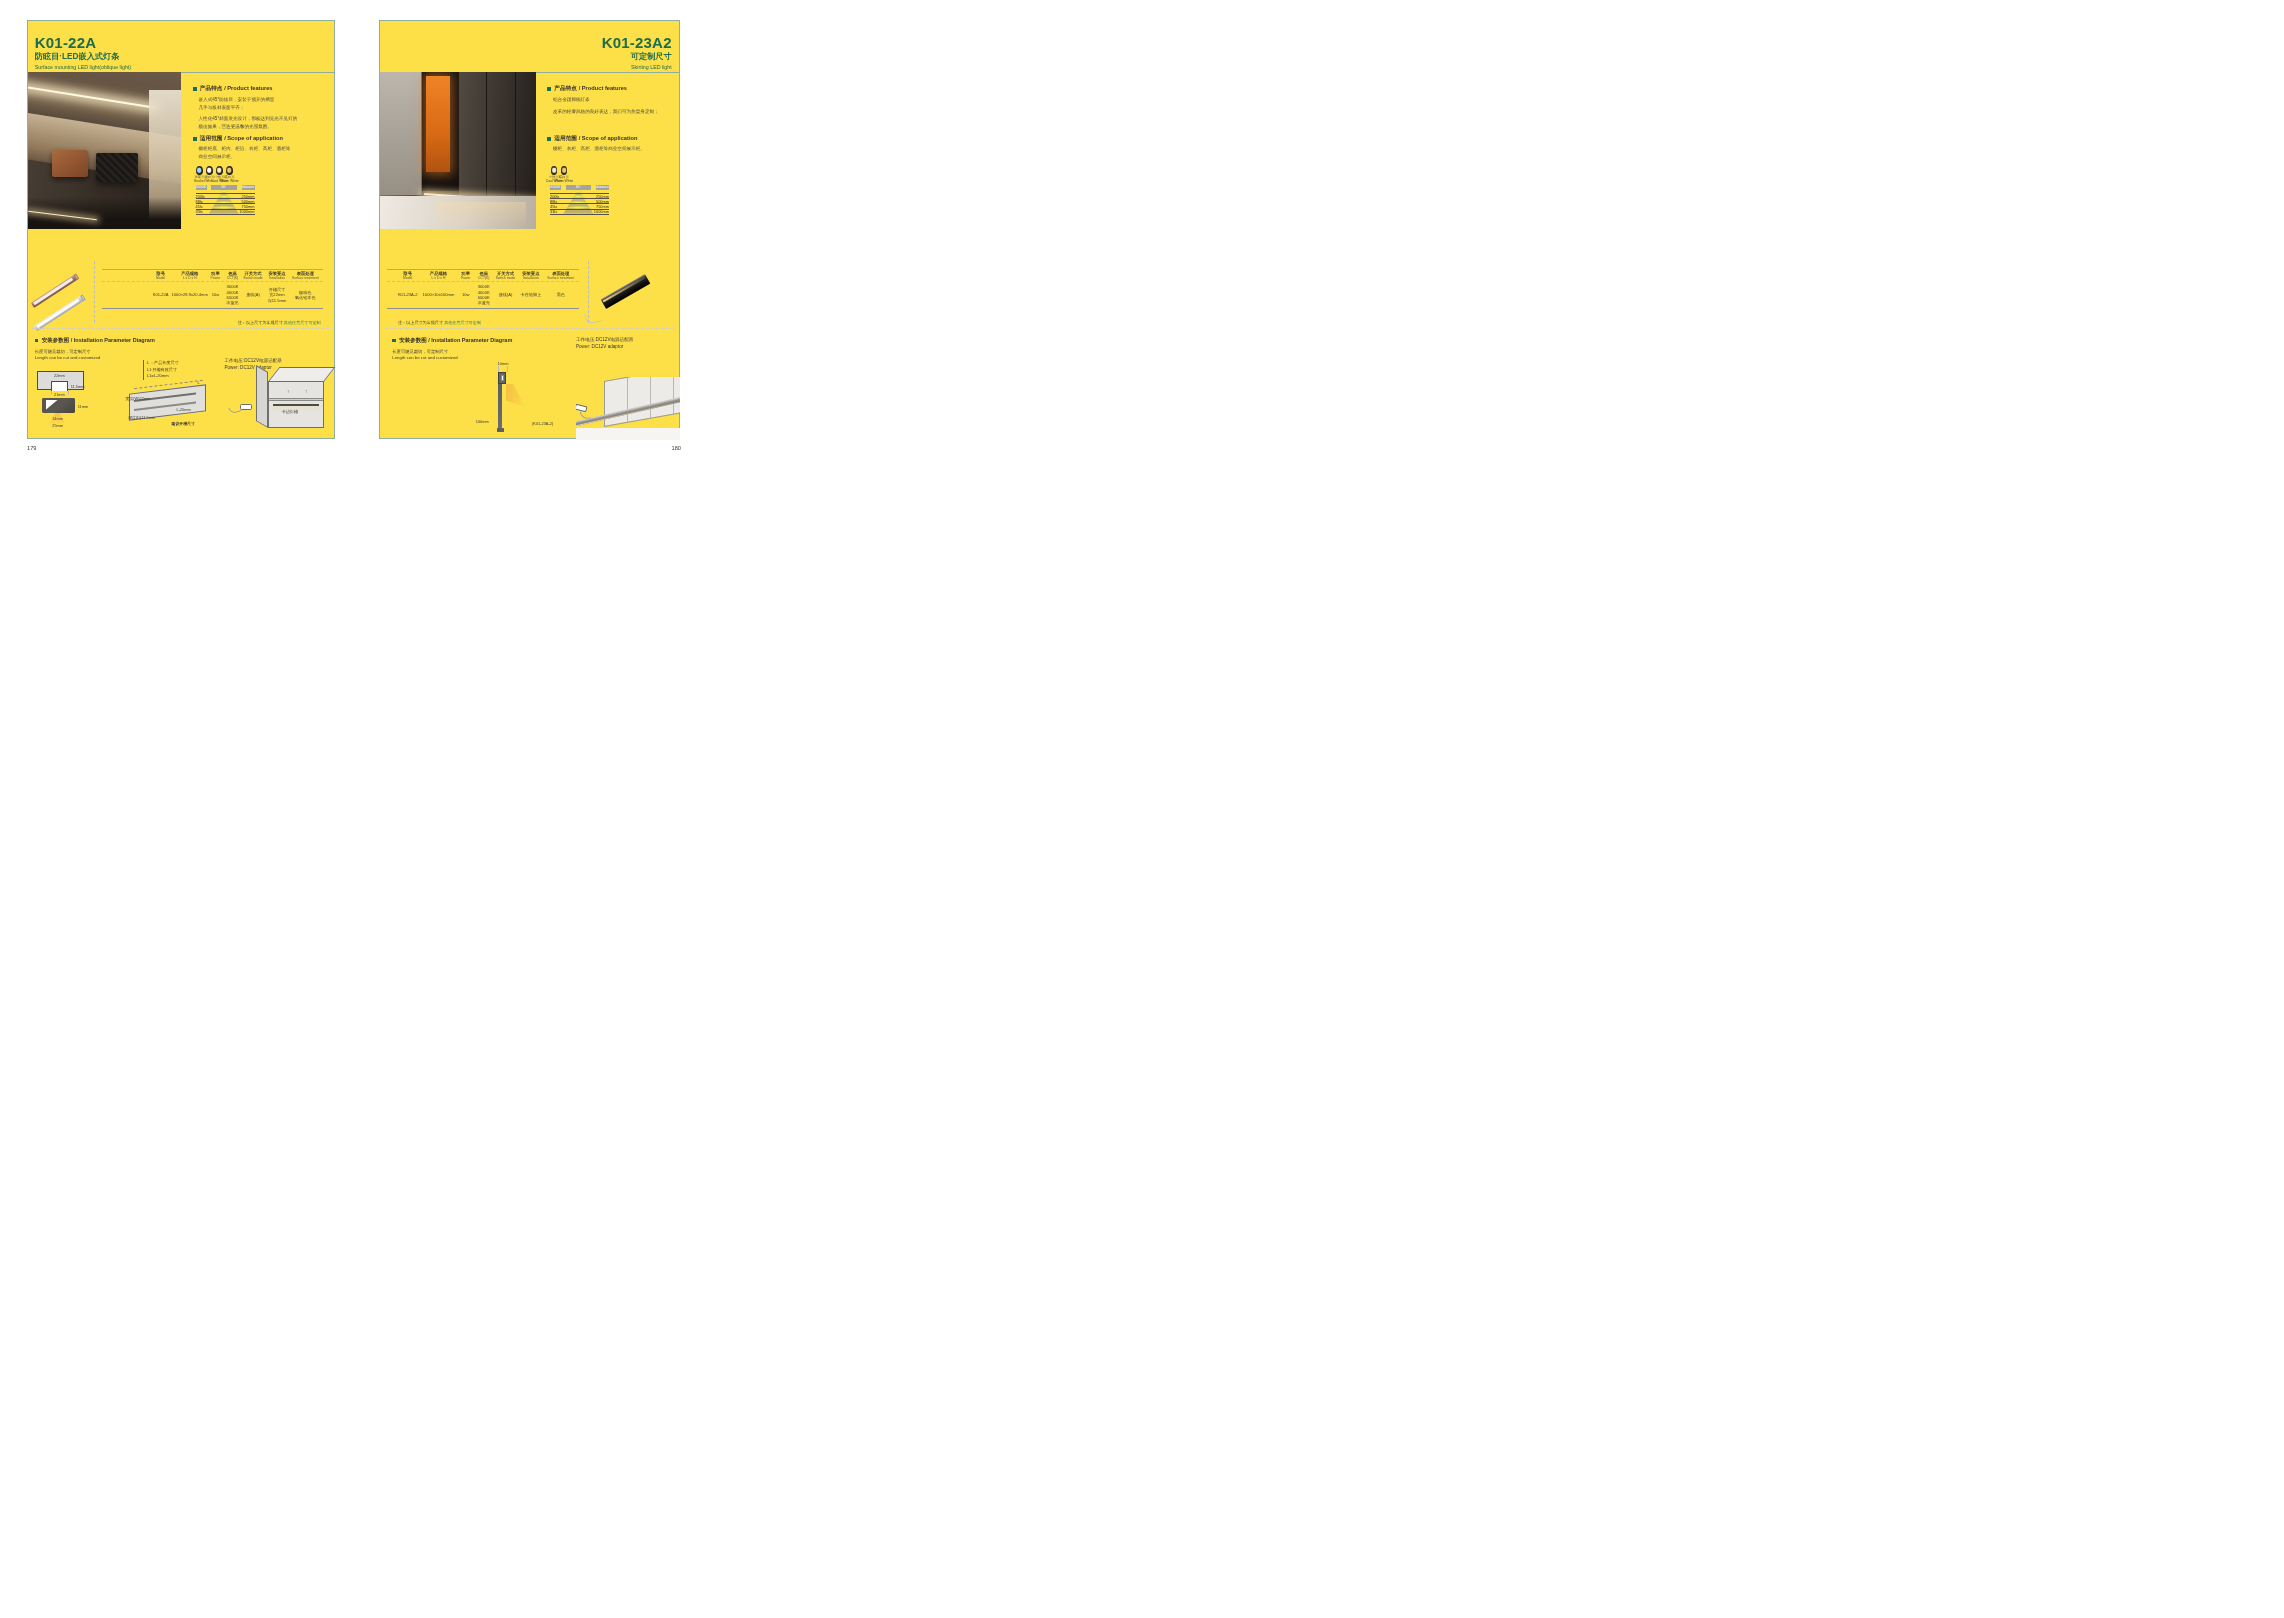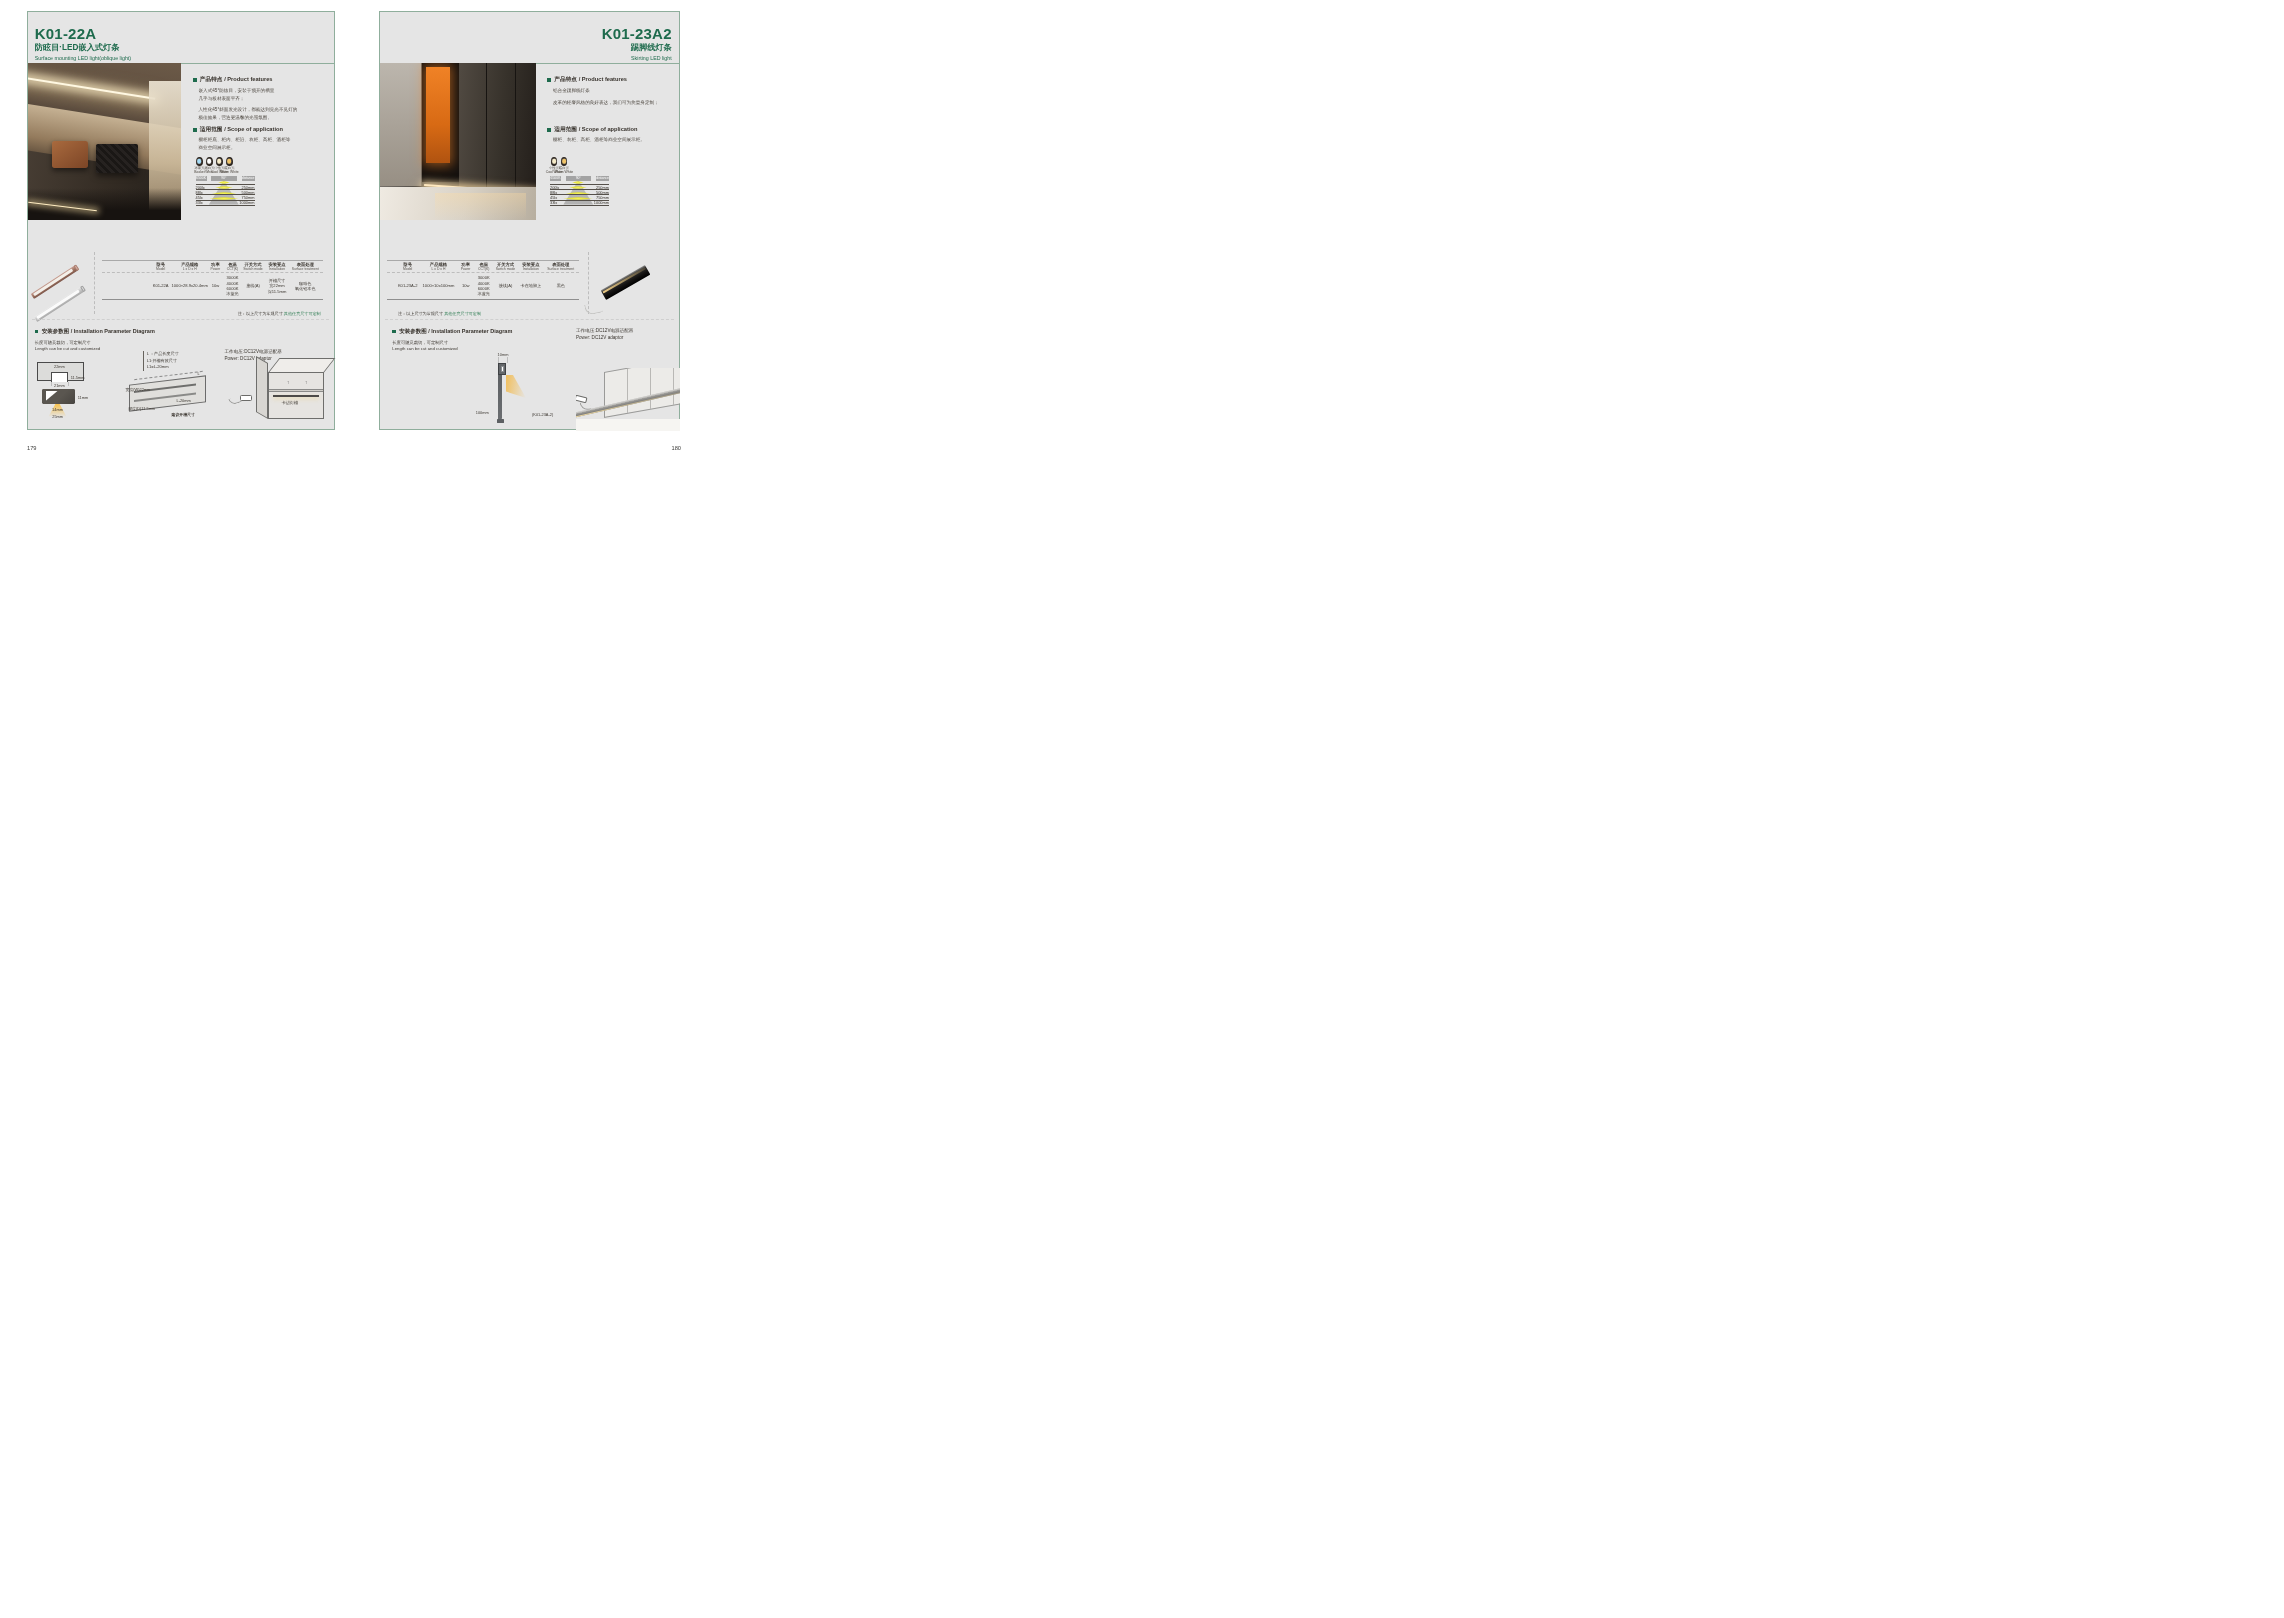--- a/index.html
+++ b/index.html
@@ -1,20 +1,20 @@
 <!DOCTYPE html>
 <html style="font-size:7.3px"><head>
 <meta charset="utf-8">
 <style>
   html,body{margin:0;padding:0;background:#fff;}
   *{box-sizing:border-box;}
   .canvas{position:relative;width:705px;height:460px;background:#fff;overflow:hidden;
           font-family:"Liberation Sans","DejaVu Sans",sans-serif;color:#3e3933;}
   .abs{position:absolute;}
-  .page{position:absolute;top:11px;height:419px;background:#e5e5e5;border:0.5px solid #8fae9c;}
+  .page{position:absolute;top:20px;height:419px;background:#fde047;border:0.5px solid #8fae9c;}
   .rule{position:absolute;left:0;right:0;top:51px;height:0.5px;background:#8fae9c;}
   .model{font-size:15px;font-weight:bold;color:#1E6B4D;letter-spacing:0.2px;line-height:1;}
   .sub-zh{font-size:8.2px;font-weight:bold;color:#1E6B4D;margin-top:1.8px;}
   .sub-en{font-size:5.3px;color:#1E6B4D;margin-top:1.4px;}
   .h-sec{display:flex;align-items:center;gap:3.2px;font-size:5.7px;font-weight:bold;color:#37322c;}
   .sq{width:4.1px;height:4.1px;background:#1E6B4D;flex:0 0 auto;}
   .body-t{font-size:4.6px;line-height:1.65;color:#4b453e;}
   .lamp{position:absolute;width:20px;text-align:center;}
   .blob{width:6.9px;height:8.7px;margin:0 auto;background:#2a231d;border-radius:50% 50% 50% 50%/54% 54% 46% 46%;position:relative;}
   .bulb{position:absolute;left:50%;top:50%;width:3.7px;height:4.6px;border-radius:50%;transform:translate(-50%,-50%);box-shadow:0 0 0.9px 0.5px rgba(255,255,255,.25);}
@@ -288,21 +288,21 @@
         <div class="dim" style="left:12.8px;top:27px;font-size:4.1px;">卡进灯槽</div>
       </div>
       <div class="adapt" style="left:-12.8px;top:42px;"></div>
       <div class="wire" style="left:-24px;top:44px;width:12px;height:7.3px;transform:rotate(-18deg);"></div>
     </div>
   </section>
 
   <section class="page" style="left:379px;width:301px;">
     <div class="abs" style="right:7.3px;top:13.7px;text-align:right;">
       <div class="model">K01-23A2</div>
-      <div class="sub-zh">踢脚线灯条</div>
+      <div class="sub-zh">可定制尺寸</div>
       <div class="sub-en">Skirting LED light</div>
     </div>
     <div class="rule"></div>
 
     <div class="abs" style="left:0;top:51px;width:156px;height:157px;overflow:hidden;background:linear-gradient(100deg,#8d8780 0%,#55504a 30%,#26231f 60%,#171412 100%);">
       <div class="abs" style="left:0;top:0;width:42px;height:123px;background:linear-gradient(#bcb6ad,#978f84);border-right:0.9px solid #6d675f;"></div>
       <div class="abs" style="left:42px;top:0;width:37px;height:119px;background:#14110f;"></div>
       <div class="abs" style="left:46px;top:3.7px;width:24px;height:96px;background:linear-gradient(#f08226,#d86a14 60%,#b05310);box-shadow:0 0 12px 2.7px rgba(240,130,38,.55);"></div>
       <div class="abs" style="left:79px;top:0;width:77px;height:128px;background:linear-gradient(95deg,#514a42,#37322b 55%,#241f1b);"></div>
       <div class="abs" style="left:106px;top:0;width:0.9px;height:126px;background:#171411;"></div>

